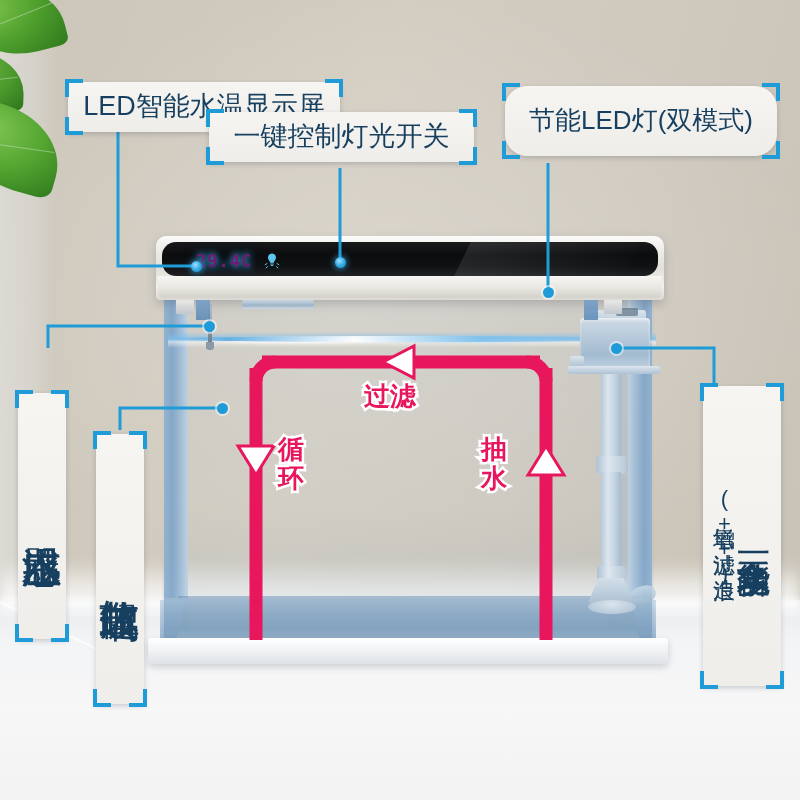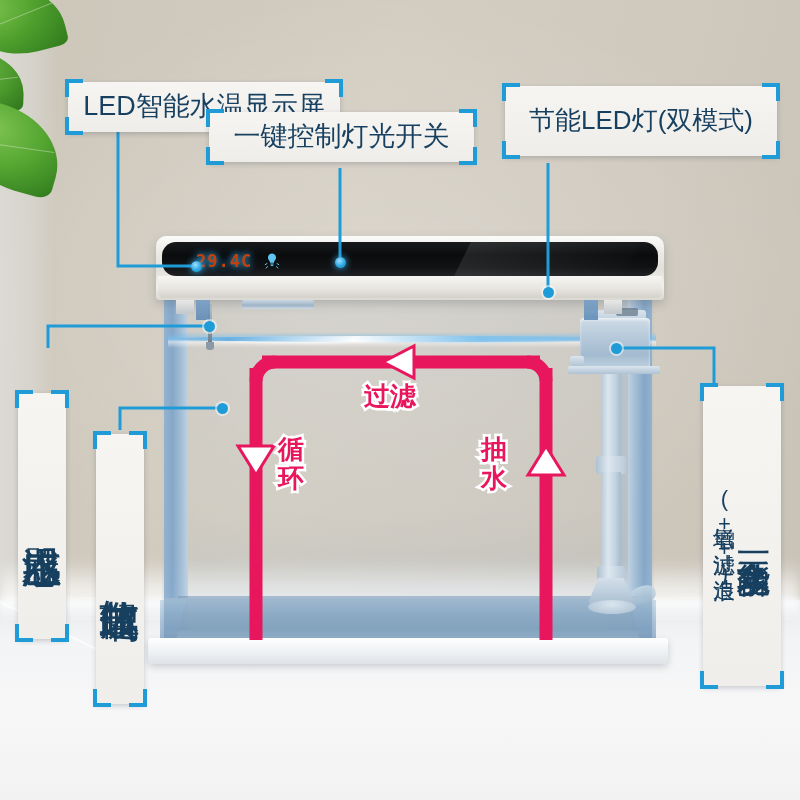--- a/index.html
+++ b/index.html
@@ -166,21 +166,21 @@
     position:absolute;top:300px;width:14px;height:20px;
     background:linear-gradient(180deg, rgba(120,160,200,.9), rgba(90,135,180,.85));
   }
   .hood-post-l{left:196px;}
   .hood-post-r{left:584px;}
 
   .temp-display{
     position:absolute;left:196px;top:251px;
     font-family:"DejaVu Sans Mono","Liberation Mono",monospace;
     font-size:17px;letter-spacing:1px;
-    color:#c2410c;
+    color:#701a75;
     text-shadow:0 0 6px rgba(70,190,250,.9),0 0 12px rgba(50,160,230,.6);
     font-weight:700;
   }
   .bulb-icon{
     position:absolute;left:264px;top:252px;width:16px;height:18px;
   }
 
   
   .pump-head{
     position:absolute;left:580px;top:318px;width:70px;height:52px;
@@ -430,21 +430,21 @@
   </div>
 
   <div class="lbl" style="left:209px;top:112px;width:265px;height:50px;">
     <span class="br tl"></span>
       <span class="br tr"></span>
     <span class="br bl"></span>
       <span class="br br2"></span>
     <span class="t1" style="font-size:27px;">一键控制灯光开关</span>
   </div>
 
-  <div class="lbl" style="left:505px;top:86px;width:272px;height:70px;">
+  <div class="lbl" style="left:505px;top:86px;width:272px;height:70px;border-radius:22px;">
     <span class="br tl"></span>
       <span class="br tr"></span>
     <span class="br bl"></span>
       <span class="br br2"></span>
     <span class="t1" style="font-size:26px;margin-bottom:2px;">节能LED灯(双模式)</span>
   </div>
 
   <div class="vlbl" style="left:18px;top:393px;width:48px;height:246px;
               display:flex;align-items:center;justify-content:center;">
     <span class="br tl"></span>

